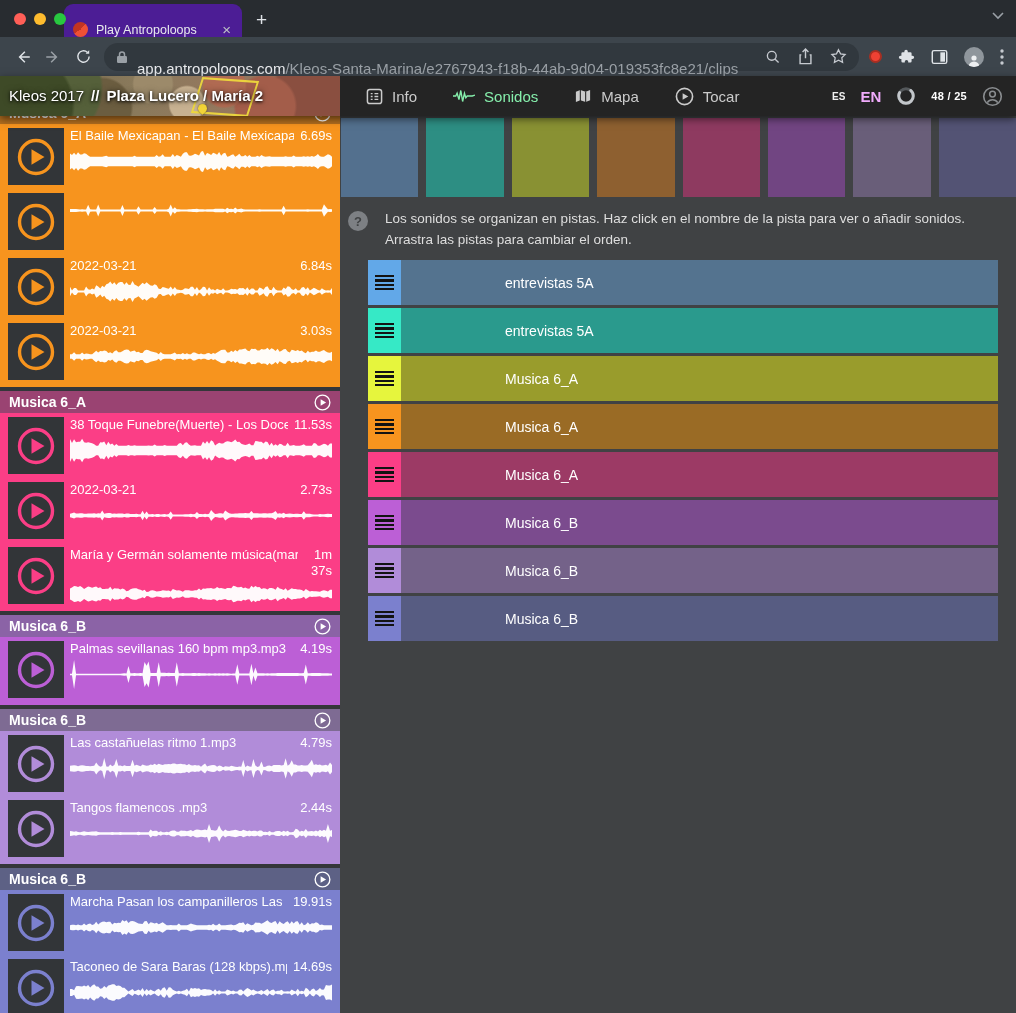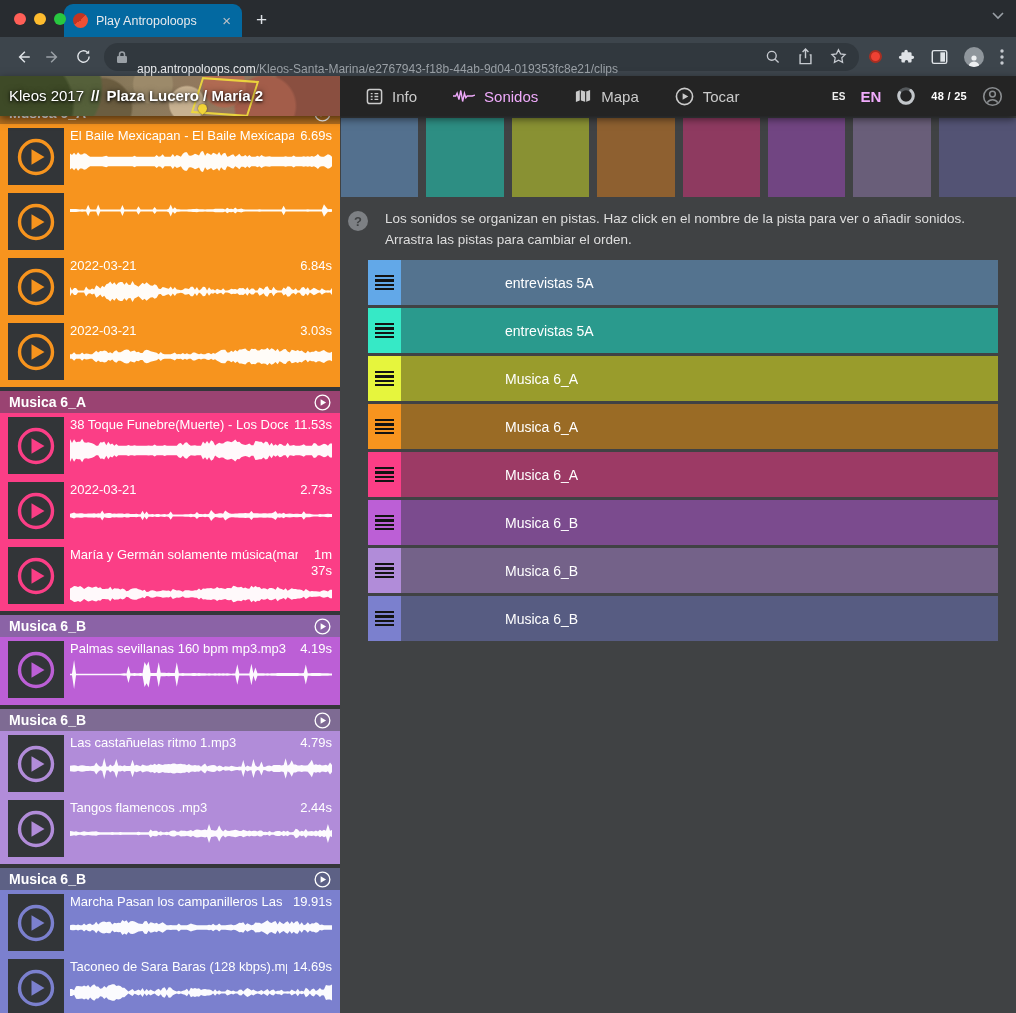--- a/index.html
+++ b/index.html
@@ -8,34 +8,34 @@
     width:1016px; height:1013px; overflow:hidden;
     font-family:"Liberation Sans", sans-serif;
     background:#404244;
   }
   svg { display:block; }
 
   
   .tabstrip { height:37px; background:#282c30; position:relative; display:flex; align-items:flex-end; }
   .traffic { position:absolute; left:14px; top:13px; display:flex; gap:8px; }
   .tl-dot { width:12px; height:12px; border-radius:50%; }
-  .tab { margin-left:64px; width:178px; height:33px; background:#0369a1; border-radius:9px 9px 0 0;
-         display:flex; align-items:center; padding:0 9px; gap:8px; }
+  .tab { margin-left:64px; width:178px; height:33px; background:#4c1d95; border-radius:9px 9px 0 0;
+         display:flex; align-items:flex-end; padding:0 9px; gap:8px; }
   .tab-fav { width:15px; height:15px; border-radius:50%;
              background:conic-gradient(from 40deg,#ef5035 0 55%, #c23422 55% 100%); flex:none; }
   .tab-title { color:#e8eaed; font-size:12.5px; flex:1; white-space:nowrap; overflow:hidden; }
   .tab-close { color:#bdc1c6; font-size:15px; line-height:15px; padding:0 2px; }
   .newtab { color:#dfe3e7; font-size:19px; line-height:19px; margin:0 0 8px 14px; }
   .strip-chev { position:absolute; right:12px; top:12px; }
 
   .toolbar { height:39px; background:#3d454c; display:flex; align-items:center; padding:0 8px; }
   .tb-btn { width:30px; display:flex; justify-content:center; color:#dfe3e7; }
   .omnibox { flex:1; height:28px; background:#31383e; border-radius:14px; display:flex;
              align-items:center; padding:0 12px; margin:0 8px 0 6px; min-width:0; }
-  .url { font-size:12px; white-space:nowrap; overflow:hidden; margin-left:9px; flex:1; min-width:0;margin-top:24px; }
+  .url { font-size:15px; white-space:nowrap; overflow:hidden; margin-left:9px; flex:1; min-width:0;margin-top:24px; }
   .url .domain { color:#e8eaed; }
   .url .path { color:#9aa0a6; }
   .box-icons { display:flex; align-items:center; gap:17px; margin-left:10px; }
   .ext-icons { display:flex; align-items:center; gap:16px; padding:0 4px 0 2px; }
   .rec-dot { width:13px; height:13px; border-radius:50%; background:#ef4133; border:2px solid #a82f22; }
   .avatar-circle { width:20px; height:20px; border-radius:50%; background:#8f969c;
                    display:flex; align-items:flex-end; justify-content:center; overflow:hidden; }
 
   
   .app-header { height:40px; display:flex; background:#242424; position:relative; z-index:6;
@@ -56,21 +56,21 @@
   .geo-outline { position:absolute; left:196px; top:3px; width:58px; height:36px;
                  border:2px solid rgba(238,216,60,.95); transform:skewX(-14deg) rotate(4deg); }
   .geo-pin { position:absolute; left:198px; bottom:3px; width:9px; height:9px; background:#f2d437;
              border-radius:50% 50% 50% 0; transform:rotate(-45deg); box-shadow:0 0 2px rgba(0,0,0,.6); }
   .breadcrumb { position:absolute; left:9px; top:11px; color:#fff; font-size:15px; white-space:nowrap;
                 text-shadow:0 1px 3px rgba(0,0,0,.95), 0 0 6px rgba(0,0,0,.6); }
   .bc-sep { margin:0 7px; font-weight:700; }
   .bc-title { font-weight:700; }
   .app-nav { display:flex; align-items:center; gap:36px; padding-left:26px; }
   .nav-item { display:flex; align-items:center; gap:9px; color:#cbcbcb; font-size:15px; }
-  .nav-item.active { color:#f0abfc; }
+  .nav-item.active { color:#86efac; }
   .header-right { margin-left:auto; display:flex; align-items:center; gap:15px; padding-right:13px; }
   .lang-es { color:#f0f0f0; font-weight:700; font-size:10px; }
   .lang-en { color:#f0abfc; font-weight:700; font-size:15px; }
   .counter { color:#ffffff; font-weight:700; font-size:11px; letter-spacing:.3px; }
 
   
   .main { display:flex; height:897px; }
 
   .sidebar { width:340px; flex:none; background:#34363a; overflow:hidden;
              display:flex; flex-direction:column; gap:4px; }

